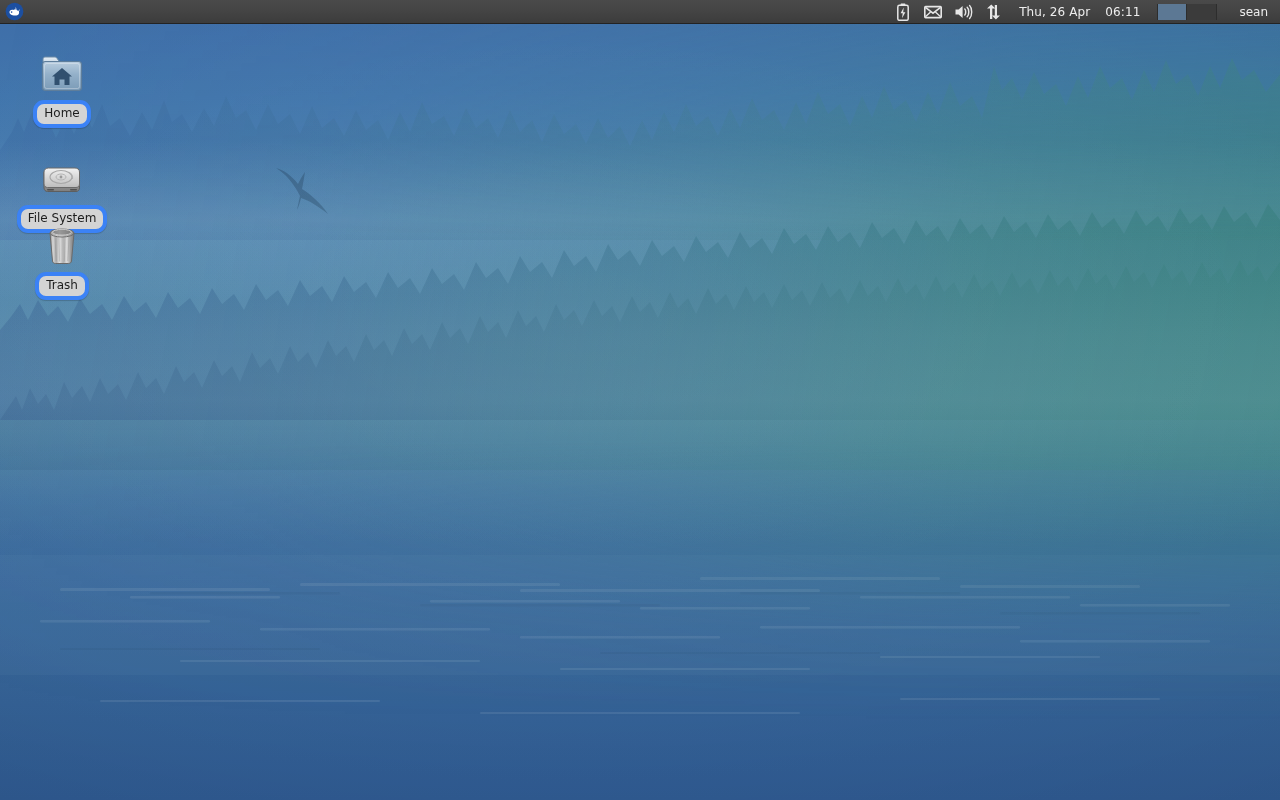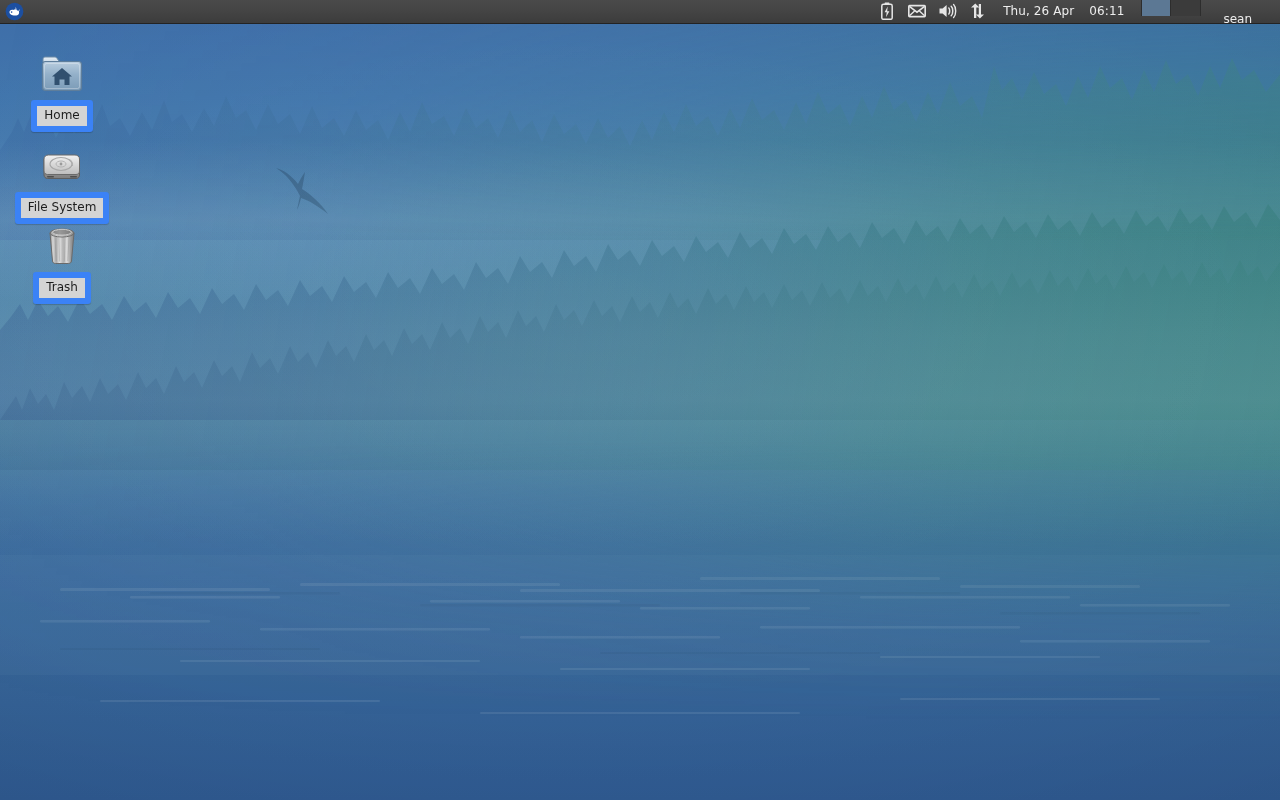--- a/index.html
+++ b/index.html
@@ -62,21 +62,21 @@
   #panel {
     position:absolute; top:0; left:0; width:1280px; height:24px;
     background:linear-gradient(180deg,#4a4a4a 0%, #434343 55%, #3c3c3c 100%);
     border-bottom:1px solid #232323;
     display:flex; align-items:center;
     font-size:12px; color:#e8e8e8;
     z-index:50;
   }
   #panel-left { display:flex; align-items:center; height:100%; padding-left:2px; }
   #panel-spacer { flex:1 1 auto; height:100%; }
-  #panel-right { display:flex; height:100%; gap:8px; padding-right:20px; }
+  #panel-right { display:flex; align-items:center; height:100%; gap:8px; padding-right:4px; }
 
   .whisker-btn {
     width:24px; height:22px; display:flex; align-items:center; justify-content:center;
     cursor:pointer;
   }
 
   .tray-icon {
     width:22px; height:22px; display:flex; align-items:center; justify-content:center;
     cursor:pointer;
   }
@@ -115,28 +115,28 @@
     display:flex; flex-direction:column; align-items:center;
     cursor:pointer; user-select:none;
   }
   .desk-icon .glyph {
     width:48px; height:48px; display:flex; align-items:flex-end; justify-content:center;
   }
   .desk-icon .caption {
     margin-top:5px;
     font-size:12px; line-height:15px; color:#1d1d1d;
     background:#d4d4d4;
-    border:6px solid #3b82f6;
-    border-radius:3px;
+    border:4px solid #3b82f6;
+    border-radius:11px;
     padding:2px 7px 3px 7px;
     white-space:nowrap;
     box-shadow:0 1px 1px rgba(0,0,0,0.18);
   }
   #icon-home { left:7px; top:23px; }
-  #icon-filesystem { left:7px; top:115px; }
+  #icon-filesystem { left:7px; top:128px; }
   #icon-trash { left:7px; top:195px; }
 </style>
 </head>
 <body>
 
 <div id="screen">
 
   <div id="wallpaper">
     <div class="wp-layer wp-base"></div>
 

